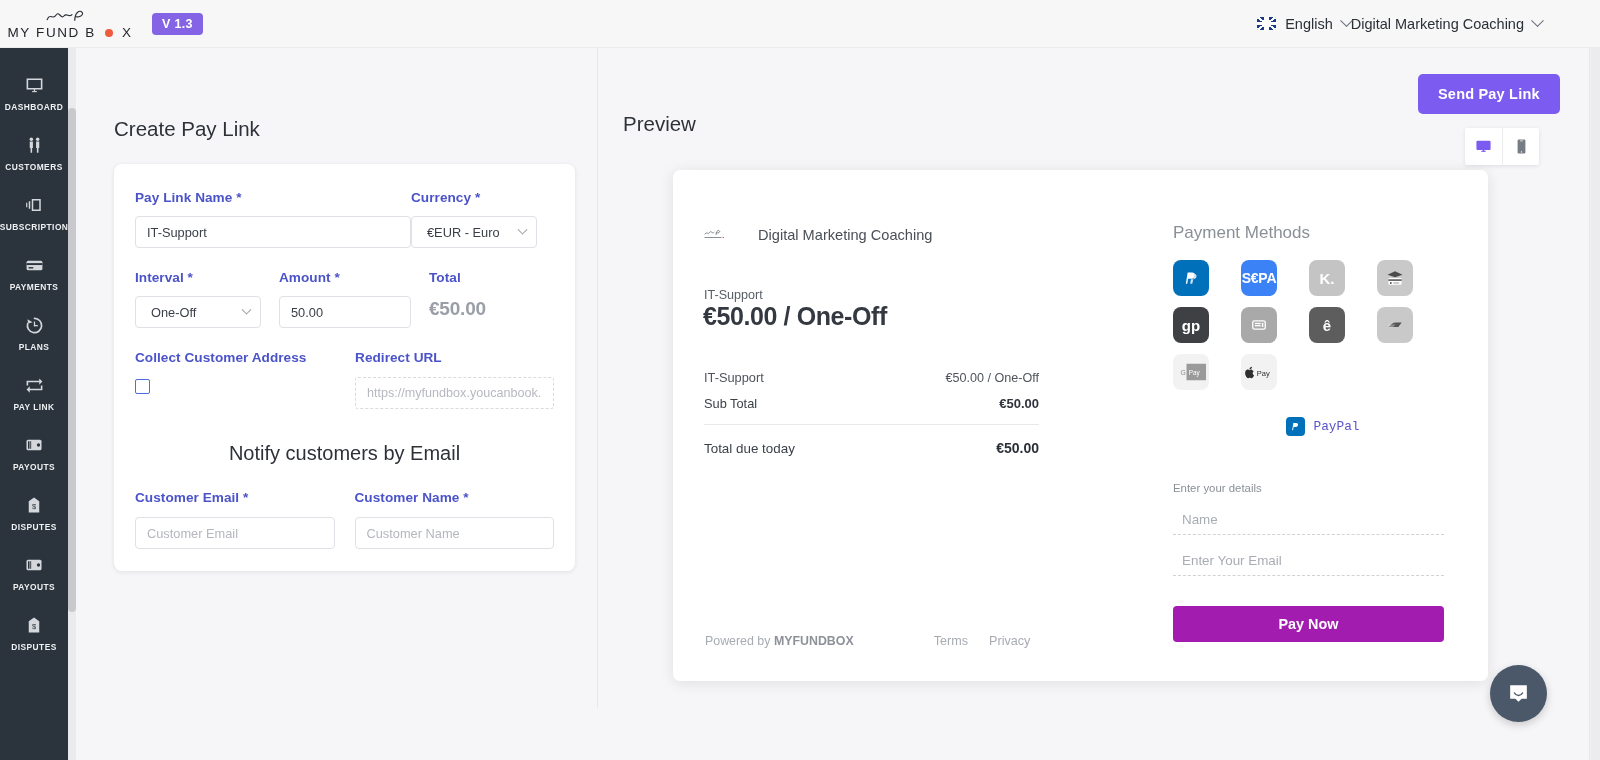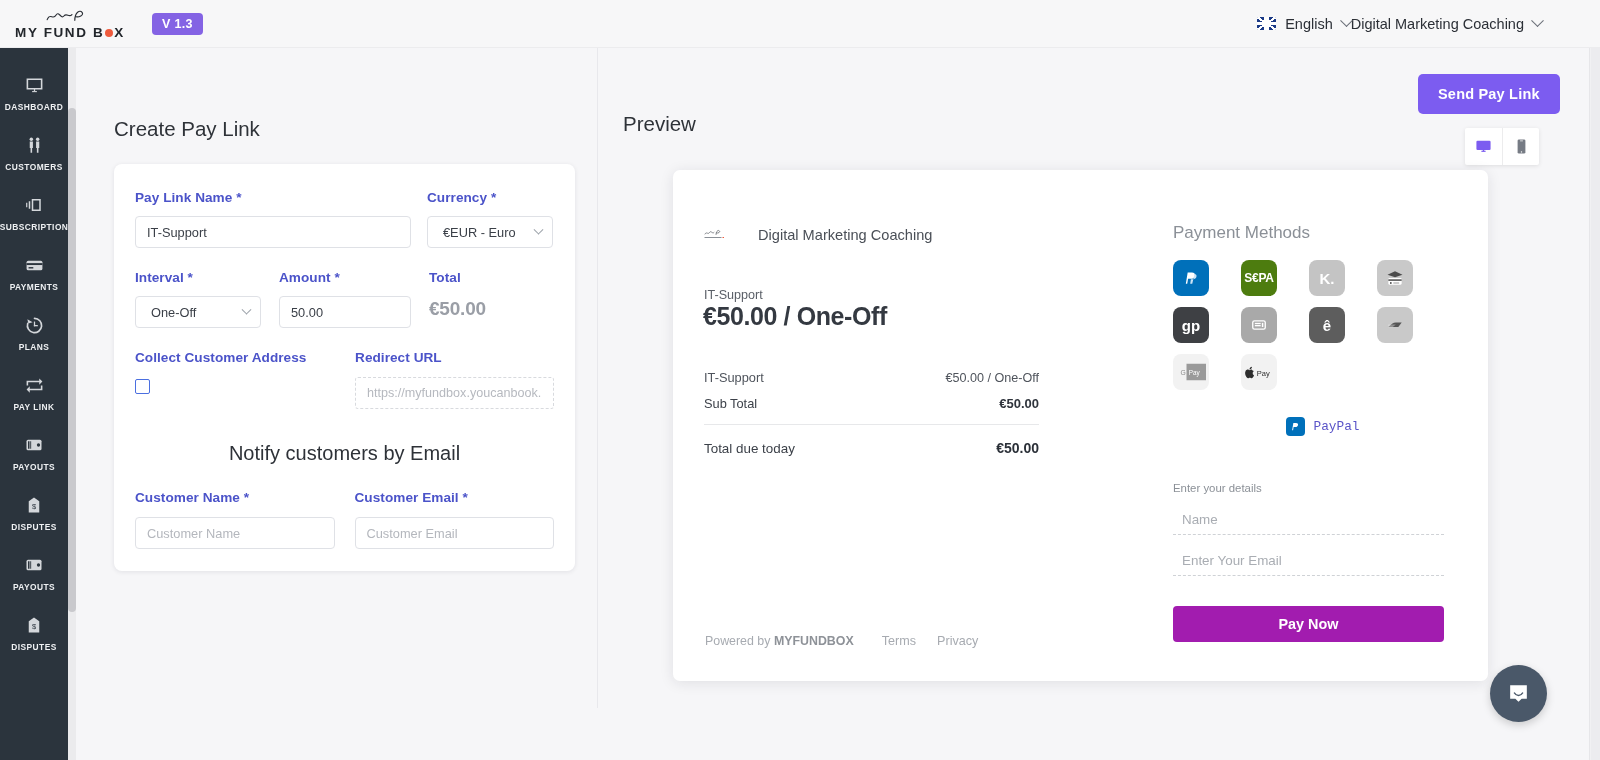--- a/index.html
+++ b/index.html
@@ -14,22 +14,22 @@
   #topbar {
     position: absolute; top: 0; left: 0; width: 1600px; height: 48px;
     background: #f7f7f8;
     border-bottom: 1px solid #ececee;
     display: flex; align-items: center;
     z-index: 40;
   }
   #brand { width: 140px; display: flex; flex-direction: column; align-items: center; justify-content: center; }
   #brand-mark { height: 16px; }
   #brand-text {
-    font-size: 13.5px; letter-spacing: 1.6px; color: #22262b; font-weight: 700;
-    display: flex; align-items: center; gap: 0px; margin-top: 1px;
+    font-size: 13.5px; letter-spacing: 1.6px; color: #22262b; font-weight: 400;
+    display: flex; align-items: center; gap: 8px; margin-top: 1px;
   }
   .brand-o {
     display: inline-block; width: 8px; height: 8px; border-radius: 50%;
     background: #ef5b3d; margin: 0 1px; position: relative; top: 1px;
   }
   #version-badge {
     background: #8463e4; color: #fff; font-size: 12.5px; font-weight: bold;
     padding: 4px 10px; border-radius: 4px; margin-left: 12px; letter-spacing: .3px;
   }
   #topbar-right {
@@ -157,21 +157,21 @@
   #pc-lines { position: absolute; top: 200px; left: 31px; width: 335px; }
   .pc-line { display: flex; justify-content: space-between; align-items: baseline; margin-bottom: 11px; }
   .pc-line .lbl { font-size: 12.8px; color: #4f545c; }
   .pc-line .val { font-size: 12.6px; color: #4f545c; }
   .pc-line.bold .lbl { font-size: 12.8px; color: #3c4149; }
   .pc-line.bold .val { font-size: 13px; color: #2f343c; font-weight: bold; }
   #pc-hr { height: 1px; background: #e7e8ea; margin: 13px 0 15px; }
   .pc-line.total .lbl { font-size: 13.4px; color: #3c4149; }
   .pc-line.total .val { font-size: 14px; color: #2b3038; font-weight: bold; }
 
-  #pc-footer { position: absolute; bottom: 33px; left: 32px; display: flex; align-items: center; gap: 28px; }
+  #pc-footer { position: absolute; bottom: 33px; left: 32px; display: flex; align-items: center; gap: 80px; }
   #powered { font-size: 12.4px; color: #a7abb1; }
   #powered b { color: #8e9298; }
   .foot-link { font-size: 12.6px; color: #a7abb1; cursor: pointer; }
   #foot-links { display: flex; gap: 21px; }
 
   
   #pc-right { position: absolute; top: 53px; left: 500px; width: 300px; }
   #pm-label { font-size: 17px; color: #8b9097; margin-bottom: 17px; }
   #pm-grid { display: grid; grid-template-columns: repeat(4, 68px); grid-auto-rows: 47px; }
   .pm-tile {
@@ -360,21 +360,21 @@
 
 <div id="main">
 
   <button id="send-pay-link">Send Pay Link</button>
 
   <div id="left-col">
     <div id="create-title">Create Pay Link</div>
 
     <div id="form-card">
 
-      <div class="row" style="gap:16px;">
+      <div class="row" style="">
         <div style="width:276px;">
           <div class="fld-label">Pay Link Name *</div>
           <input class="txt-input" style="margin-top: 11px;" value="IT-Support">
         </div>
         <div style="width:126px;">
           <div class="fld-label">Currency *</div>
           <div class="sel" style="margin-top:11px;">
             <span>€EUR - Euro</span>
             <span class="caret"></span>
           </div>
@@ -407,26 +407,26 @@
         <div style="width:201px;">
           <div class="fld-label">Redirect URL</div>
           <input class="dashed-input" style="margin-top: 12px;" placeholder="https://myfundbox.youcanbook.n">
         </div>
       </div>
 
       <div id="notify-title" style="margin-top:33px;">Notify customers by Email</div>
 
       <div class="row" style="gap:20px; margin-top:25px;">
         <div style="width:201px;">
+          <div class="fld-label">Customer Email *</div>
+          <input class="txt-input" style="margin-top: 12px;" placeholder="Customer Email">
+        </div>
+        <div style="width:201px;">
           <div class="fld-label">Customer Name *</div>
           <input class="txt-input" style="margin-top: 12px;" placeholder="Customer Name">
-        </div>
-        <div style="width:201px;">
-          <div class="fld-label">Customer Email *</div>
-          <input class="txt-input" style="margin-top: 12px;" placeholder="Customer Email">
         </div>
       </div>
 
     </div>
   </div>
 
   <div id="col-divider"></div>
 
   <div id="preview-title">Preview</div>
 
@@ -491,21 +491,21 @@
     <div id="pc-right">
       <div id="pm-label">Payment Methods</div>
 
       <div id="pm-grid">
         <div class="pm-tile" style="background:#0070ba;">
           <svg viewBox="0 0 24 24" width="20" height="20">
               <path d="M7.5 19l1-6h3.2c2.7 0 4.6-1.4 5-3.8.4-2.4-1-3.7-3.6-3.7H8L5.8 19z" fill="#fff"></path>
               <path d="M11 19l.9-5.4h2.4c2.3 0 3.9-1.2 4.3-3.3.3-1.8-.6-2.9-2.4-3.1l-2.7 11.8z" fill="#cbe3f5"></path>
             </svg>
         </div>
-        <div class="pm-tile" style="background:#4d7c0f;color:#fff;font-size:12px;font-weight:bold;letter-spacing:-.2px;">
+        <div class="pm-tile" style="background:#3b82f6;color:#fff;font-size:14px;font-weight:bold;letter-spacing:-.2px;">
           <span>S€PA</span>
         </div>
         <div class="pm-tile" style="background:#c4c4c4;color:#fff;font-size:15px;font-weight:bold;">
           <span>K.</span>
         </div>
         <div class="pm-tile" style="background:#c9c9c9;">
           <svg viewBox="0 0 24 24" width="20" height="20">
               <path d="M3 8l9-4 9 4-9 3z" fill="#4c4c4c"></path>
               <rect x="4" y="12" width="16" height="8" rx="1.4" fill="#fff"></rect>
               <rect x="4" y="13.6" width="16" height="1.8" fill="#4c4c4c"></rect>

